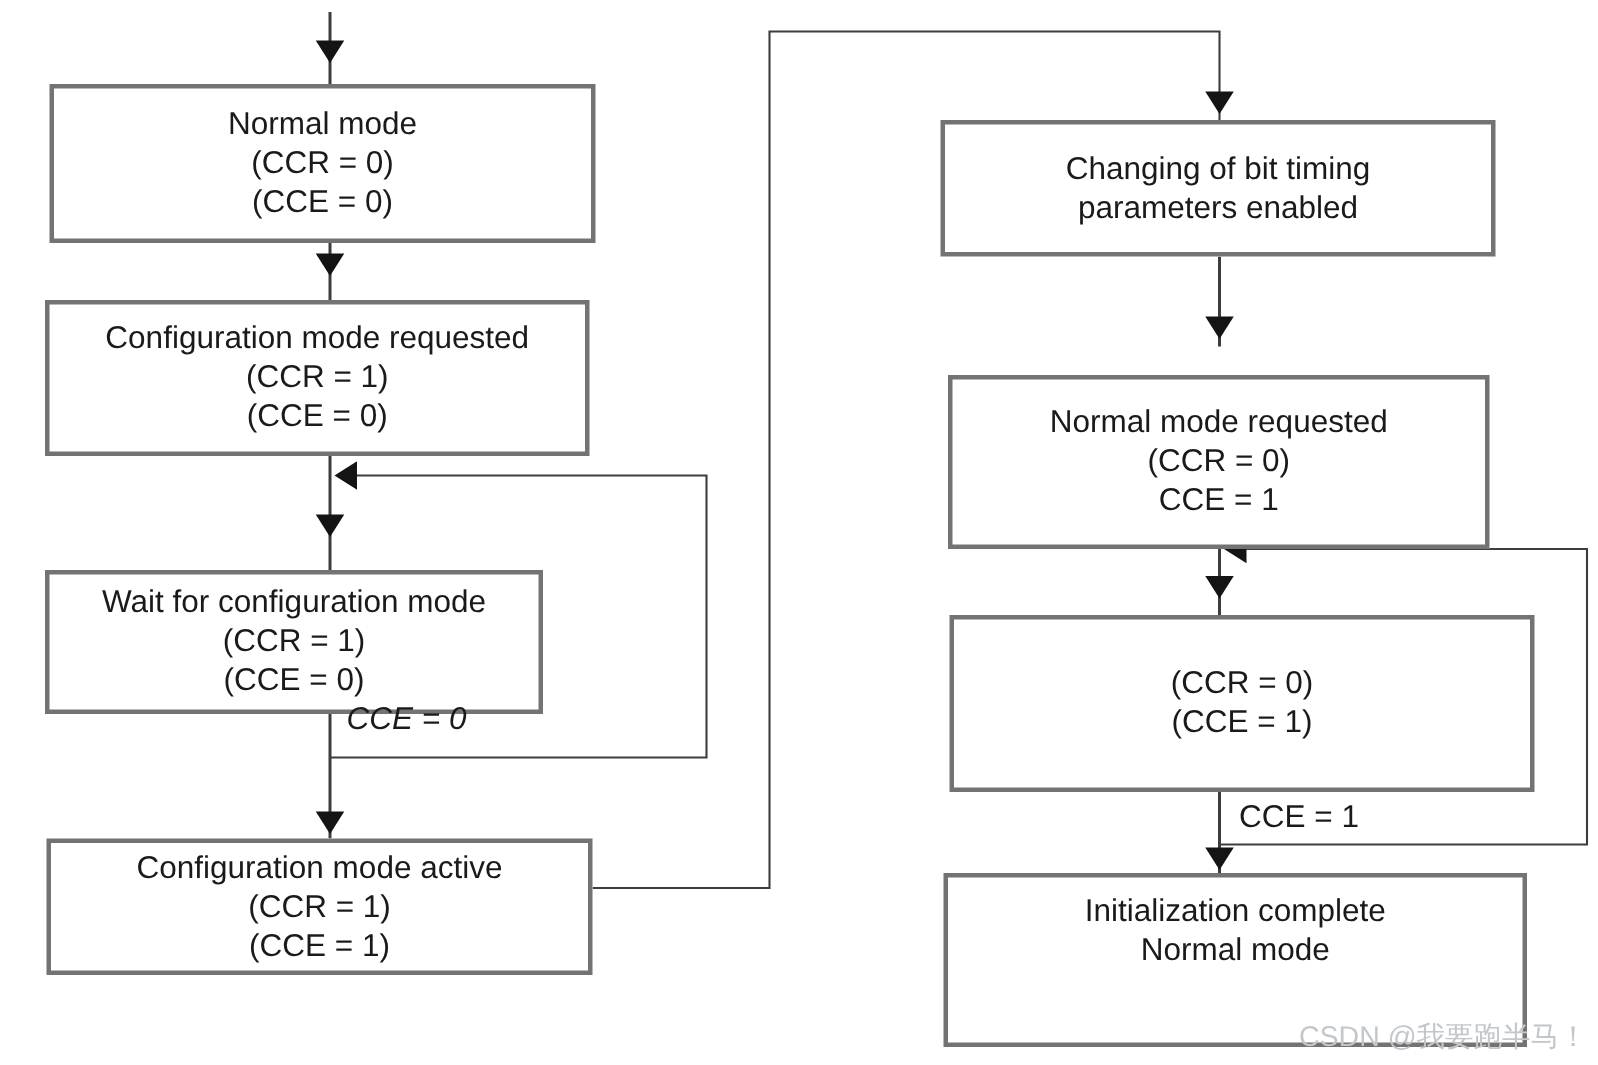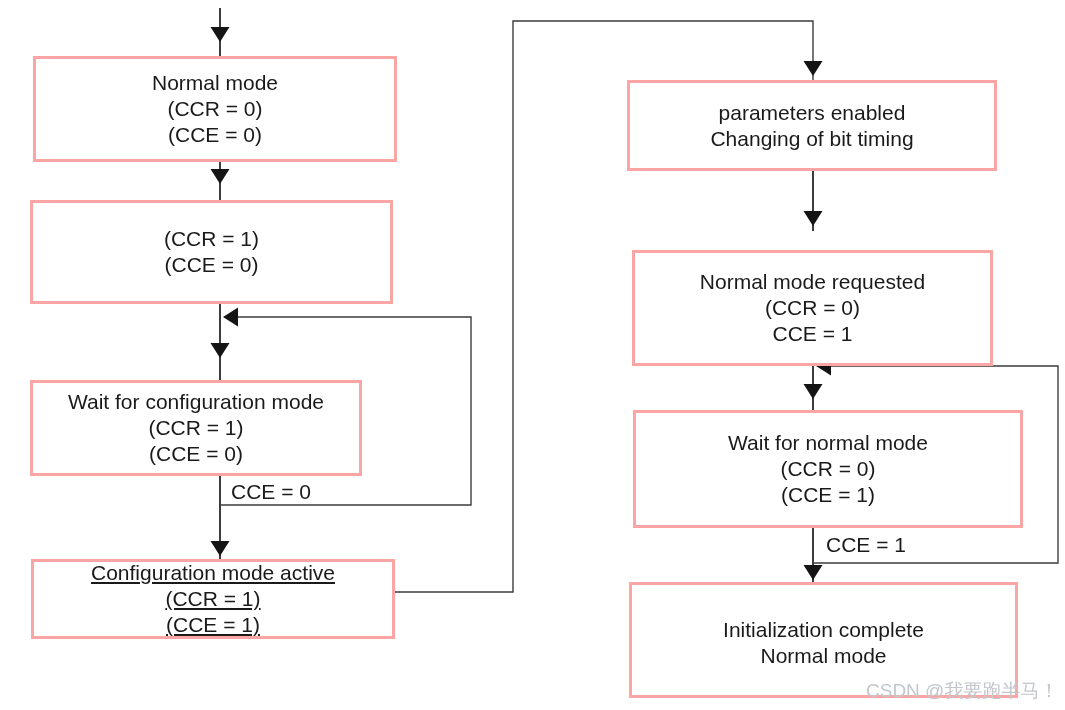--- a/index.html
+++ b/index.html
@@ -15,32 +15,32 @@
     position: absolute;
     left: 0; top: 0;
     width: 1065px; height: 710px;
   }
   svg.edges path { fill: none; }
   .edge-main { stroke-width: 2; }
   .edge-loop { stroke-width: 1.4; }
   .node {
     position: absolute;
     box-sizing: border-box;
-    border: 3px solid #fca5a5;
+    border: 3px solid #737373;
     background: #ffffff;
     display: flex;
     flex-direction: column;
     align-items: center;
     justify-content: center;
     text-align: center;
     font-size: 21px;
     line-height: 26px;
     color: #1a1a1a;
   }
-  .node.align-high { justify-content: flex-start; padding-top: 32px; }
+  .node.align-high { justify-content: flex-start; padding-top: 10px; }
   .edge-label {
     position: absolute;
     font-size: 21px;
     line-height: 22px;
     color: #1a1a1a;
     white-space: nowrap;
   }
   .watermark {
     position: absolute;
     font-size: 19px;
@@ -79,56 +79,56 @@
     <polygon points="803.5,565 822.5,565 813,580" fill="#141414"></polygon>
   </svg>
 
   <div class="node" style="left:33px; top:56px; width:364px; height:106px;">
     <span>Normal mode</span>
     <span>(CCR = 0)</span>
     <span>(CCE = 0)</span>
   </div>
 
   <div class="node" style="left:30px; top:200px; width:363px; height:104px;">
+    <span>Configuration mode requested</span>
     <span>(CCR = 1)</span>
     <span>(CCE = 0)</span>
   </div>
 
   <div class="node" style="left:30px; top:380px; width:332px; height:96px;">
     <span>Wait for configuration mode</span>
     <span>(CCR = 1)</span>
     <span>(CCE = 0)</span>
   </div>
 
-  <div class="node" style="left:31px; top:559px; width:364px; height:80px;text-decoration:underline;">
+  <div class="node" style="left:31px; top:559px; width:364px; height:91px;">
     <span>Configuration mode active</span>
     <span>(CCR = 1)</span>
     <span>(CCE = 1)</span>
   </div>
 
   <div class="node" style="left:627px; top:80px; width:370px; height:91px;">
+    <span>Changing of bit timing</span>
     <span>parameters enabled</span>
-    <span>Changing of bit timing</span>
   </div>
 
   <div class="node" style="left:632px; top:231px; width:361px; height:116px;margin-top:19px;">
     <span>Normal mode requested</span>
     <span>(CCR = 0)</span>
     <span>CCE = 1</span>
   </div>
 
   <div class="node" style="left:633px; top:410px; width:390px; height:118px;">
-    <span>Wait for normal mode</span>
     <span>(CCR = 0)</span>
     <span>(CCE = 1)</span>
   </div>
 
   <div class="node align-high" style="left:629px; top:582px; width:389px; height:116px;">
     <span>Initialization complete</span>
     <span>Normal mode</span>
   </div>
 
-  <div class="edge-label" style="left:231px; top:481px;">CCE = 0</div>
+  <div class="edge-label" style="left:231px; top:469px;font-style:italic;">CCE = 0</div>
   <div class="edge-label" style="left:826px; top:534px;">CCE = 1</div>
 
   <div class="watermark" style="left:866px; top:678px;">CSDN @我要跑半马！</div>
 
 </div>
 
 </body></html>

